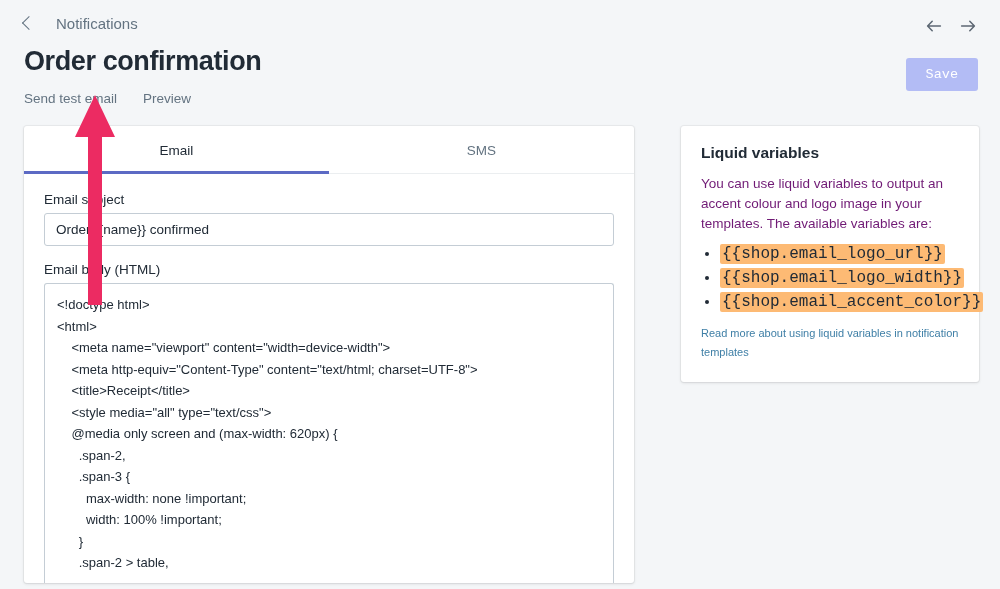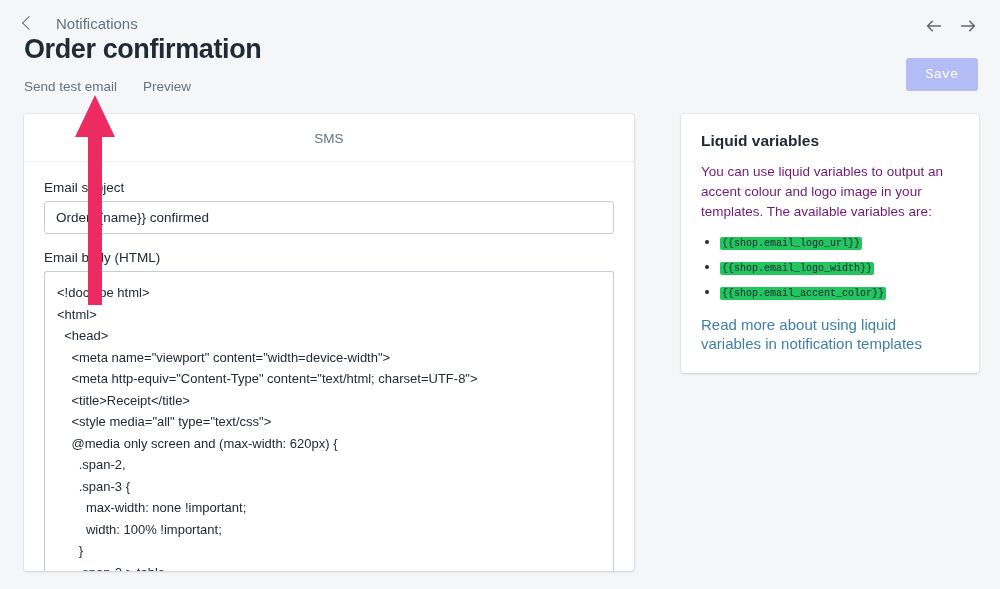--- a/index.html
+++ b/index.html
@@ -41,21 +41,21 @@
     height: 9px;
     border-left: 1.6px solid #637381;
     border-bottom: 1.6px solid #637381;
     transform: rotate(45deg);
     position: relative;
     top: 0px;
   }
   .title-row {
     display: flex;
     align-items: center;
-    margin-top: 0;
+    margin-top: 12px;
   }
   #page-title {
     font-size: 27px;
     font-weight: bold;
     letter-spacing: -0.4px;
     color: #212b36;
     margin: 0;
     line-height: 1.15;
   }
   .actions-row {
@@ -206,28 +206,28 @@
     padding-left: 19px;
   }
   ul.var-list li {
     font-size: 13.5px;
     line-height: 19px;
     margin-bottom: 4px;
     color: #212b36;
   }
   code.var-code {
     font-family: "Liberation Mono", monospace;
-    font-size: 10px;
-    background: #22c55e;
+    font-size: 16px;
+    background: #fdba74;
     padding: 1px 2px;
     border-radius: 2px;
     color: #212b36;
   }
   #read-more-link {
-    font-size: 15px;
+    font-size: 11px;
     line-height: 19px;
     color: #3f7fa6;
     text-decoration: none;
     display: inline-block;
     cursor: pointer;
   }
 
   
   #annotation-arrow {
     position: absolute;
@@ -272,36 +272,36 @@
     <button id="save-button" style="background: rgb(179, 188, 245); font-family: Liberation Mono, monospace;">Save</button>
   </div>
 </div>
 
 <div id="content-area">
 
   <div id="main-column">
     <div class="card">
 
       <div class="tab-bar">
+        <div class="tab active">Email</div>
         <div class="tab">SMS</div>
       </div>
 
       <div class="form-body">
 
         <div class="field-block">
           <label class="field-label">Email subject</label>
           <input class="text-input" type="text" value="Order {{name}} confirmed" style="">
         </div>
 
         <div class="field-block">
           <label class="field-label">Email body (HTML)</label>
           <div class="code-area" id="code-area">
               <div class="code-line">&lt;!doctype html&gt;</div>
               <div class="code-line">&lt;html&gt;</div>
-              <div class="code-line">  &lt;head&gt;</div>
               <div class="code-line">    &lt;meta name="viewport" content="width=device-width"&gt;</div>
               <div class="code-line">    &lt;meta http-equiv="Content-Type" content="text/html; charset=UTF-8"&gt;</div>
               <div class="code-line">    &lt;title&gt;Receipt&lt;/title&gt;</div>
               <div class="code-line">    &lt;style media="all" type="text/css"&gt;</div>
               <div class="code-line">    @media only screen and (max-width: 620px) {</div>
               <div class="code-line">      .span-2,</div>
               <div class="code-line">      .span-3 {</div>
               <div class="code-line">        max-width: none !important;</div>
               <div class="code-line">        width: 100% !important;</div>
               <div class="code-line">      }</div>

